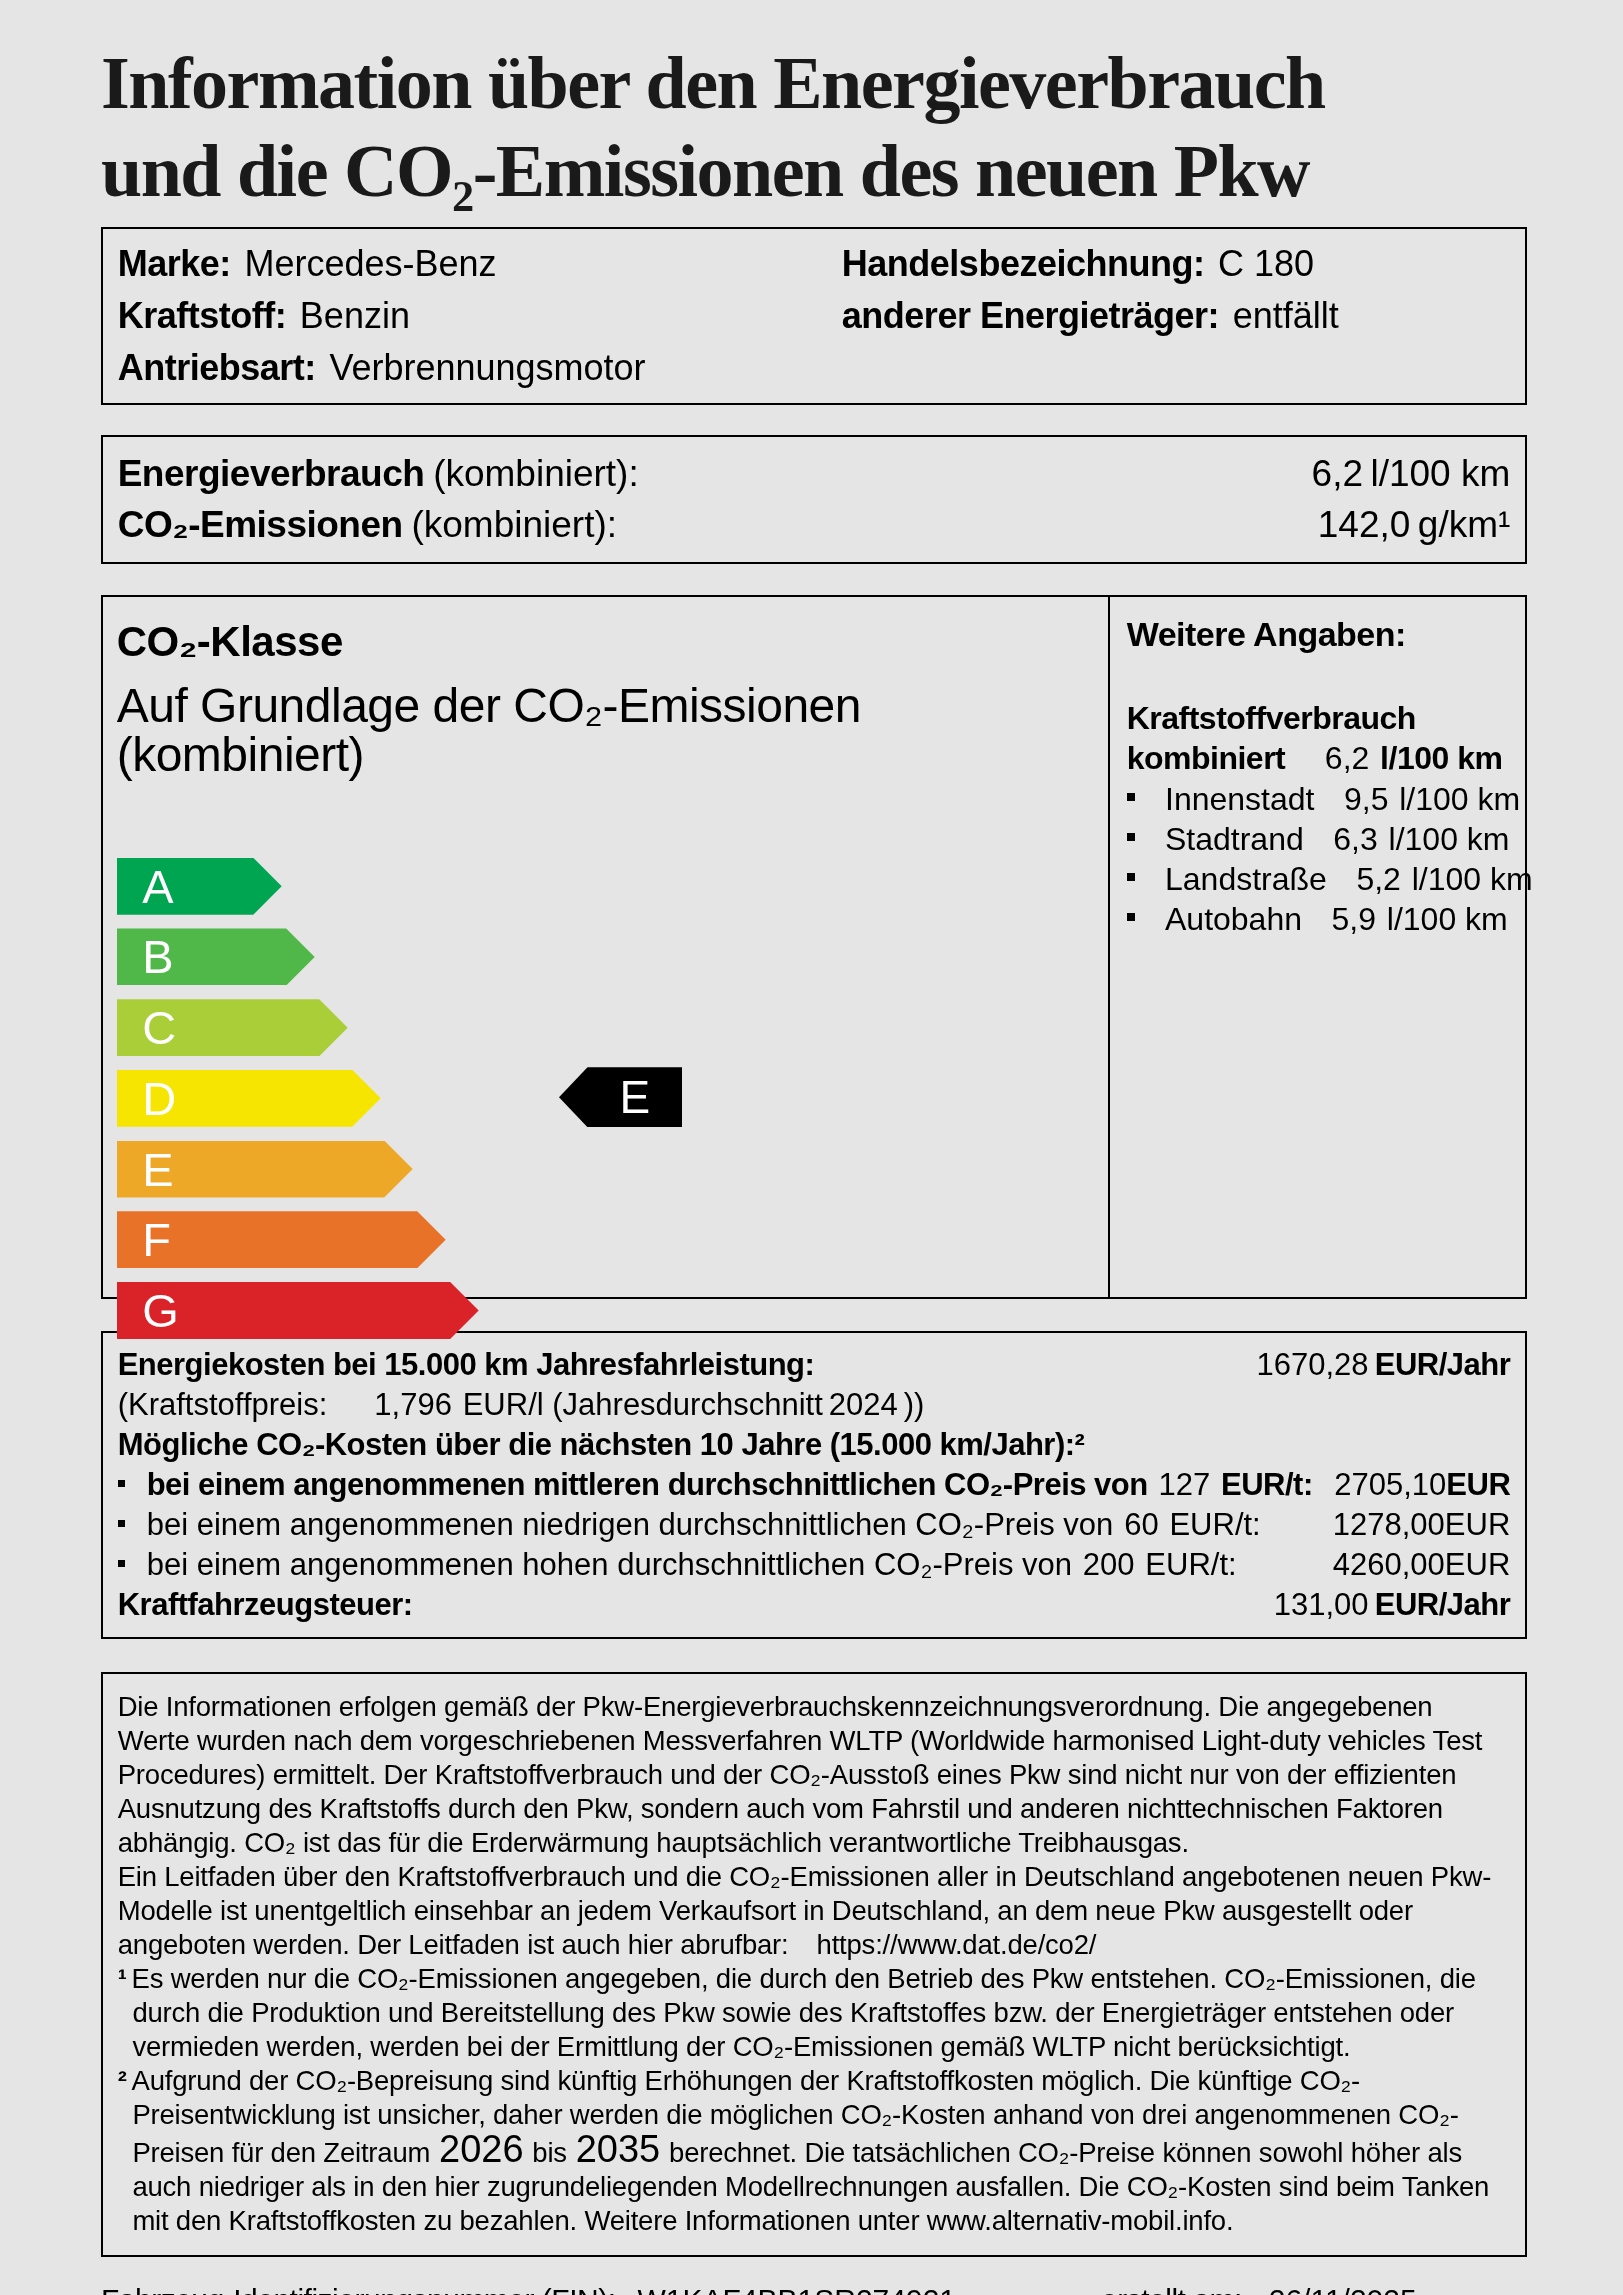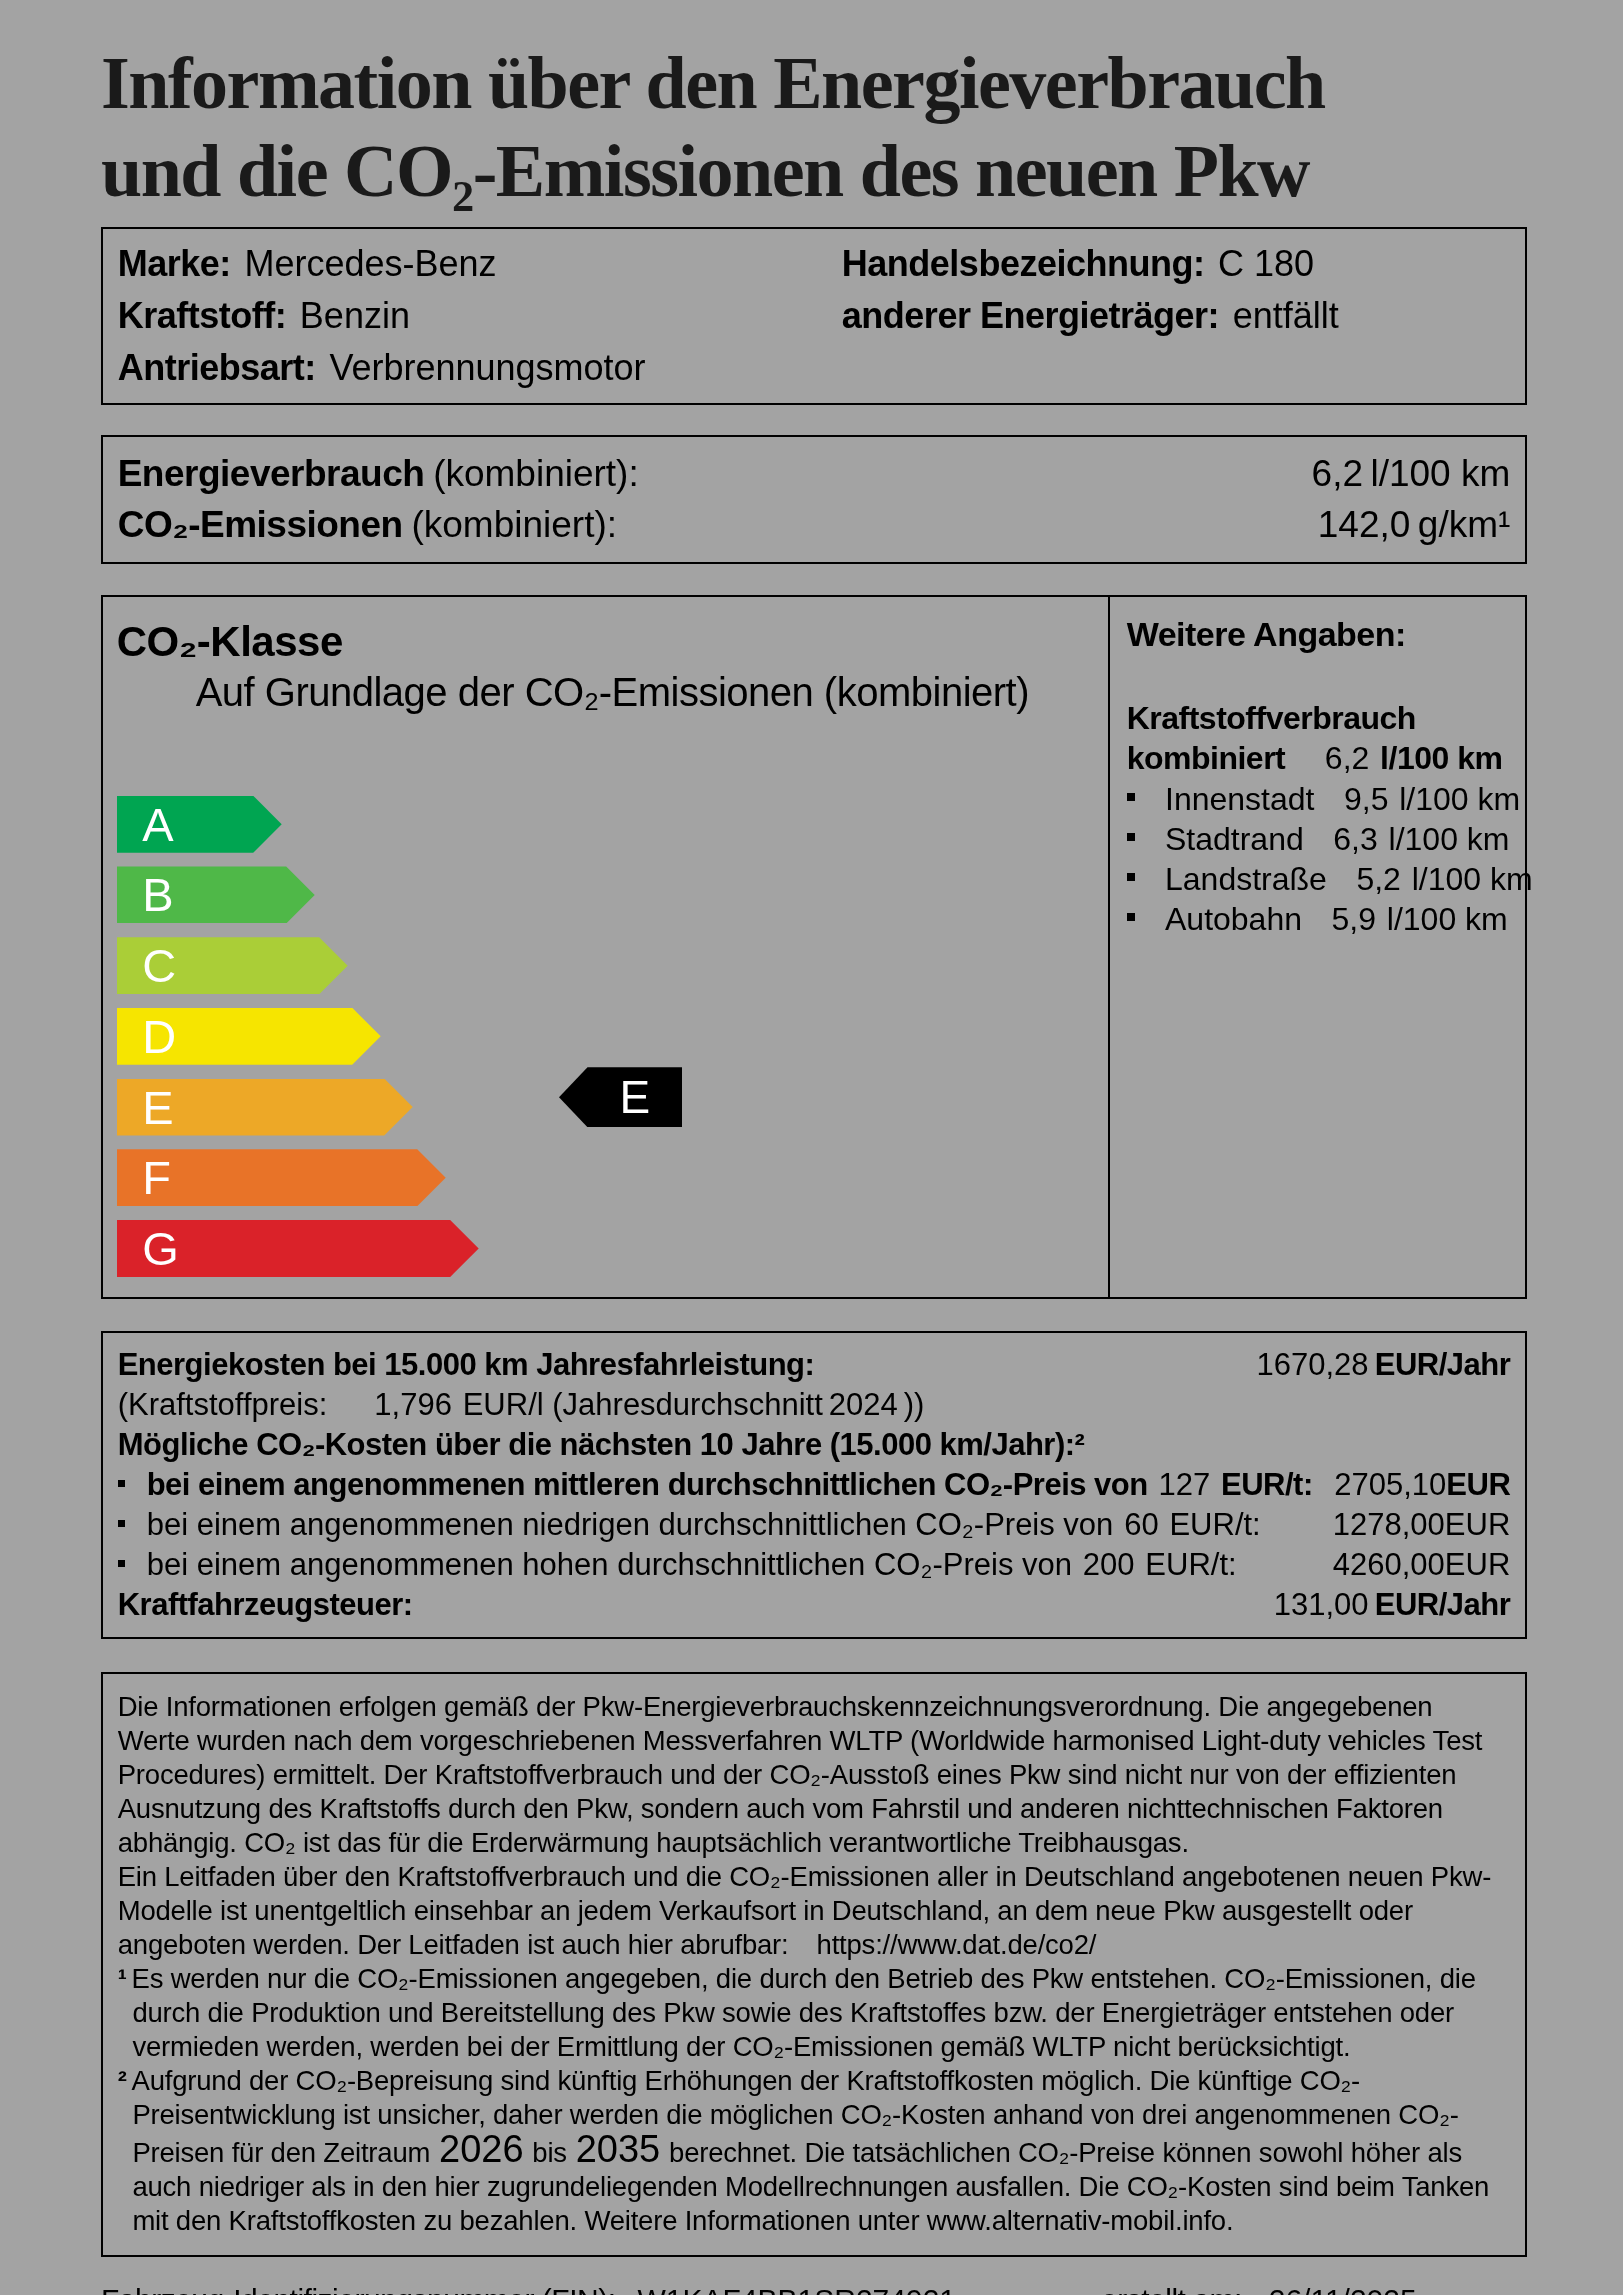--- a/index.html
+++ b/index.html
@@ -1,19 +1,19 @@
 <!DOCTYPE html>
 <html lang="de" style="font-size:7.9px"><head>
 <meta charset="utf-8">
 <style>
   html,body{margin:0;padding:0;background:#fff;}
   .page{
     position:relative;
     width:1623px;height:2295px;
-    background:#a3a3a3;color:#000;
+    background:#e5e5e5;color:#000;
     font-family:"Liberation Sans","DejaVu Sans",sans-serif;
     box-sizing:border-box;
     padding:39px 96px 0 101px;
     overflow:hidden;
   }
   
   .title{
     font-family:"Liberation Serif","DejaVu Serif",serif;
     font-weight:700;font-size:74px;line-height:88px;
     letter-spacing:-1.5px;color:#1a1a1a;
@@ -27,21 +27,21 @@
   .veh-row{display:grid;grid-template-columns:52% 48%;line-height:52px;font-size:36px;}
   .veh-cell .lbl{margin-right:13.7px;}
   
   .box-consumption{margin-top:30px;padding:11.8px 14.7px;font-size:37px;}
   .cons-row{display:flex;justify-content:space-between;line-height:51px;gap:7px;}
   .cons-row .lbl{margin-right:8.8px;}
   
   .box-co2{margin-top:31px;height:704px;display:flex;position:relative;}
   .co2-left{flex:1;padding:19.6px 0 0 13.7px;box-sizing:border-box;}
   .co2-heading{font-size:42px;font-weight:700;line-height:49px;letter-spacing:-0.5px;}
-  .co2-subheading{font-size:40px;line-height:49px;margin-top:2px;letter-spacing:-0.5px;text-align:center;}
+  .co2-subheading{font-size:48px;line-height:49px;margin-top:15px;letter-spacing:-0.5px;}
   .arrows{margin-top:79px;}
   .arrow{
     height:57px;margin-bottom:13.7px;
     display:flex;align-items:center;
     padding-left:25.5px;box-sizing:border-box;
     color:#fff;font-size:47px;font-weight:400;
     clip-path:polygon(0 0,calc(100% - 28.5px) 0,100% 50%,calc(100% - 28.5px) 100%,0 100%);
   }
   .arrow:nth-child(1){width:165px;}
   .arrow:nth-child(2){width:198px;}

